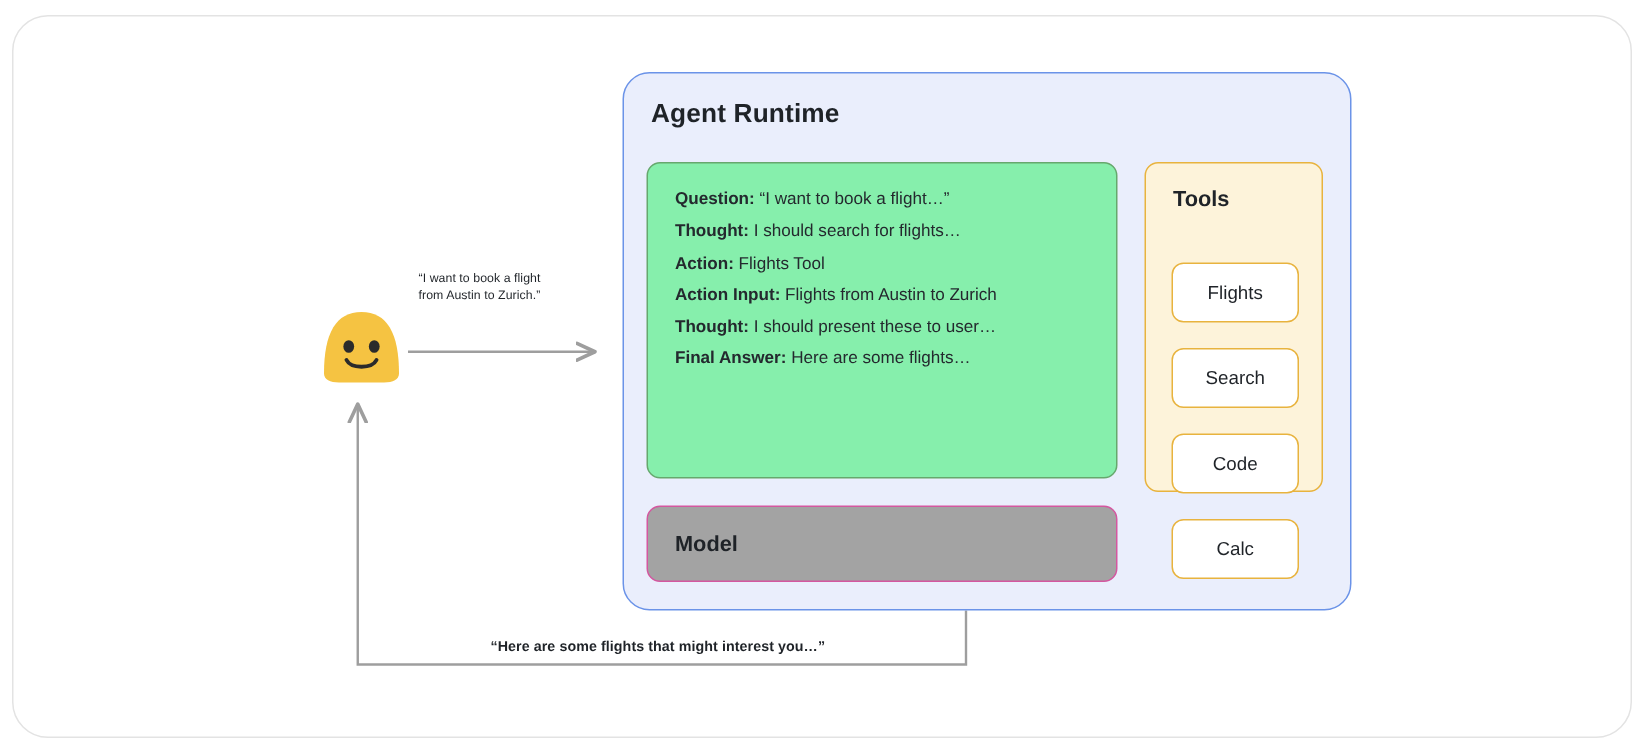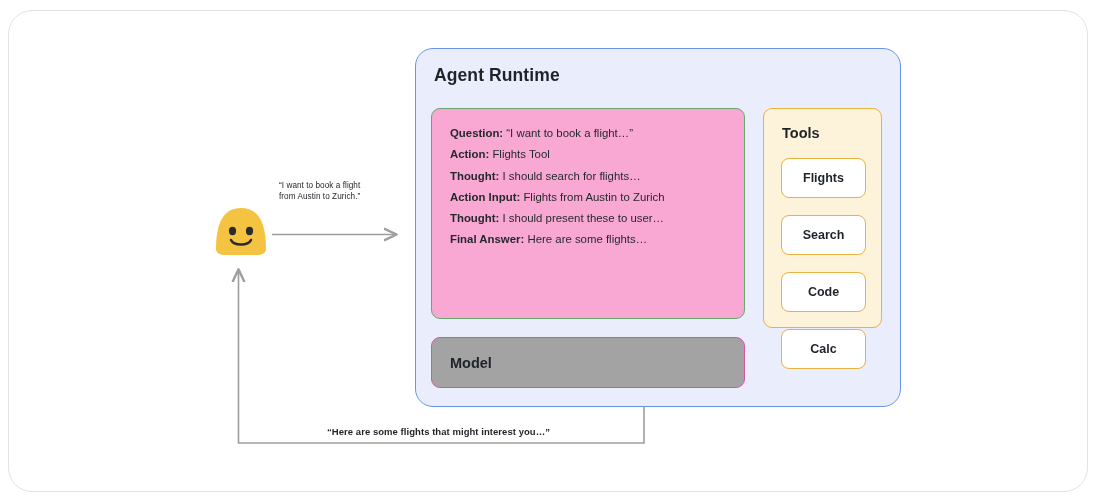--- a/index.html
+++ b/index.html
@@ -61,21 +61,21 @@
   
   .trace-box {
     position: absolute;
     left: 15px;
     top: 59px;
     width: 314px;
     height: 211px;
     box-sizing: border-box;
     border: 1.5px solid #66a86d;
     border-radius: 9px;
-    background: #f9a8d4;
+    background: #86efac;
     padding: 14px 0 0 18px;
   }
   .trace-line {
     font-size: 11.4px;
     line-height: 21.3px;
     color: #24292e;
     white-space: nowrap;
   }
   .trace-line .lbl {
     font-weight: 700;
@@ -119,23 +119,22 @@
     position: absolute;
     left: 18px;
     top: 16px;
     font-size: 14.5px;
     font-weight: 700;
     color: #1f2328;
   }
   .tools-list {
     position: absolute;
     left: 17px;
-    top: 49px;
+    top: 66px;
     width: 85px;
-    font-weight: bold;
   }
   .tool-btn {
     width: 85px;
     height: 40px;
     box-sizing: border-box;
     border: 1.5px solid #e8b33e;
     border-radius: 8px;
     background: #ffffff;
     display: flex;
     align-items: center;
@@ -228,26 +227,26 @@
   <div class="agent-runtime">
 
     <div class="agent-runtime-title">Agent Runtime</div>
 
     <div class="trace-box">
       <div class="trace-line">
         <span class="lbl">Question:</span>
         <span>“I want to book a flight…”</span>
       </div>
       <div class="trace-line">
+        <span class="lbl">Thought:</span>
+        <span>I should search for flights…</span>
+      </div>
+      <div class="trace-line">
         <span class="lbl">Action:</span>
         <span>Flights Tool</span>
-      </div>
-      <div class="trace-line">
-        <span class="lbl">Thought:</span>
-        <span>I should search for flights…</span>
       </div>
       <div class="trace-line">
         <span class="lbl">Action Input:</span>
         <span>Flights from Austin to Zurich</span>
       </div>
       <div class="trace-line">
         <span class="lbl">Thought:</span>
         <span>I should present these to user…</span>
       </div>
       <div class="trace-line">

